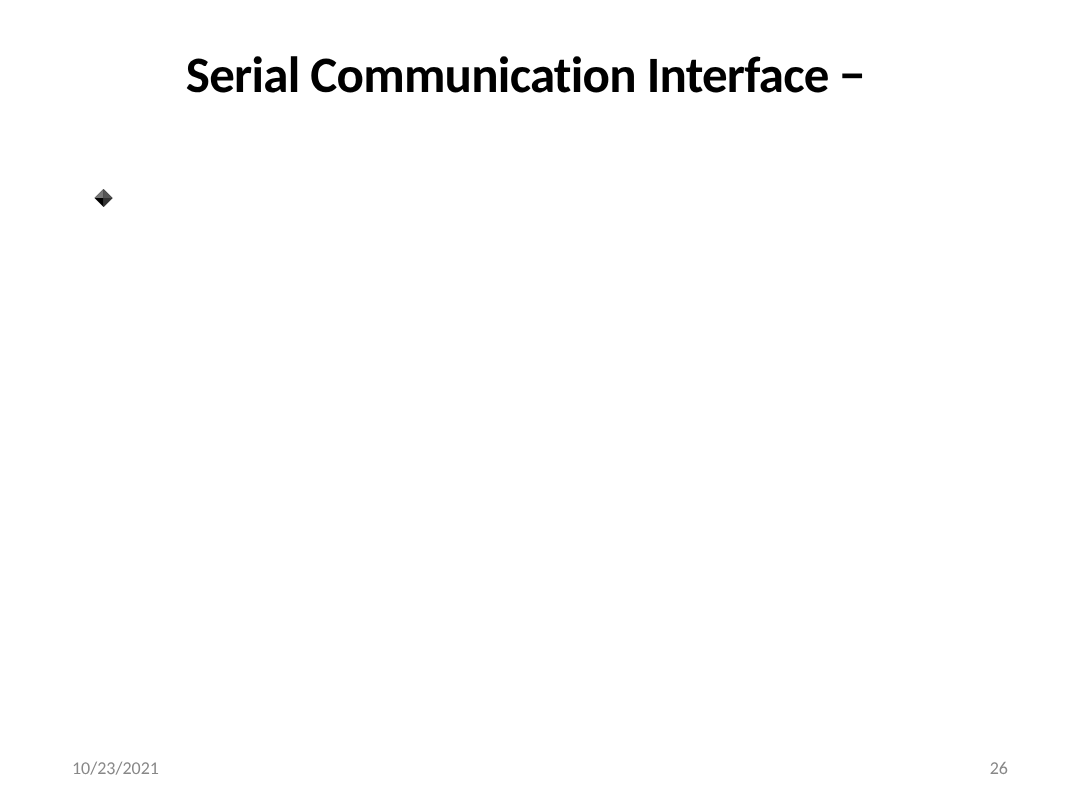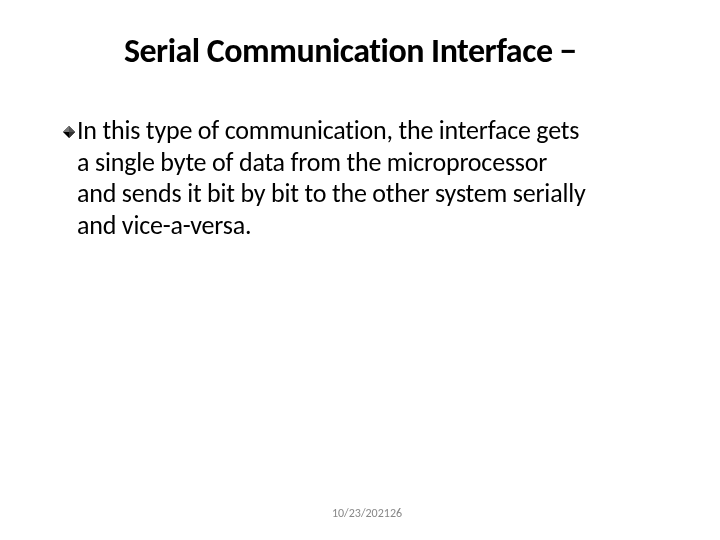--- a/index.html
+++ b/index.html
@@ -51,41 +51,39 @@
       line-height: 1.22;
       font-weight: 400;
       letter-spacing: -0.2px;
     }
     .footer {
       position: absolute;
       bottom: 20px;
       left: 48px;
       right: 48px;
       display: flex;
-      justify-content: center;
+      justify-content: space-between;
       font-size: 12px;
       color: #888888;
-      margin-left: 14px;
     }
   </style>
 </head>
 <body>
 
 <div class="slide">
   <h1 class="title">Serial Communication Interface −</h1>
 
   <div class="body-text">
     <span class="bullet">
       <svg width="14" height="14" viewBox="0 0 14 14">
         <path d="M7 1 L13 7 L7 13 L1 7 Z" fill="#000000"></path>
         <path d="M7 1 L13 7 L7 13 Z" fill="#555555"></path>
         <path d="M7 1 L1 7 L7 7 Z" fill="#777777"></path>
         <path d="M7 7 L13 7 L7 13 Z" fill="#333333"></path>
       </svg>
     </span>
-    <p class="content">In this type of communication, the interface gets a single byte of data from the microprocessor and sends it bit by bit to the other system serially and vice-a-versa.</p>
   </div>
 
   <div class="footer">
     <span>10/23/2021</span>
     <span>26</span>
   </div>
 </div>
 
 </body></html>

